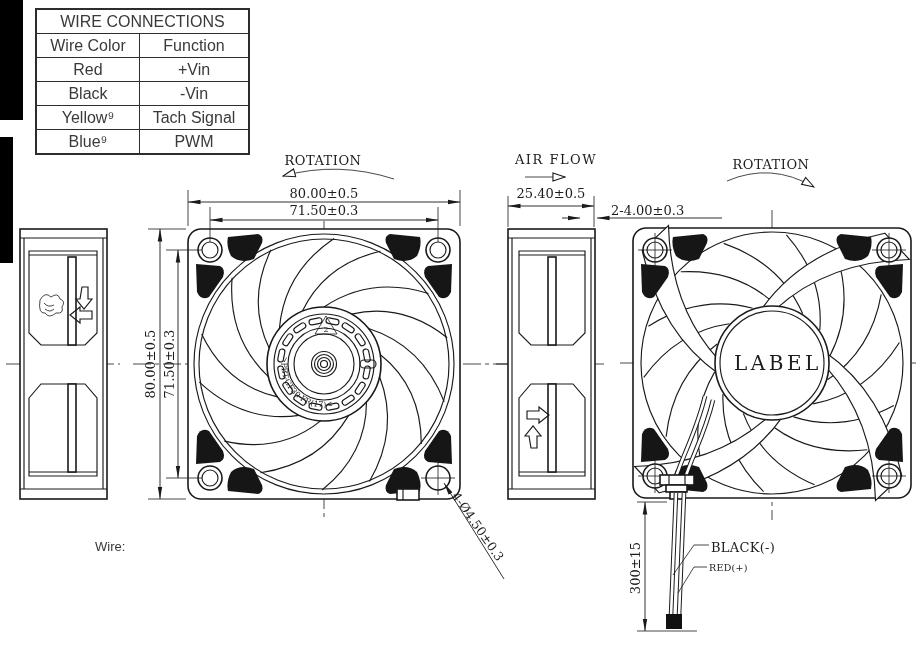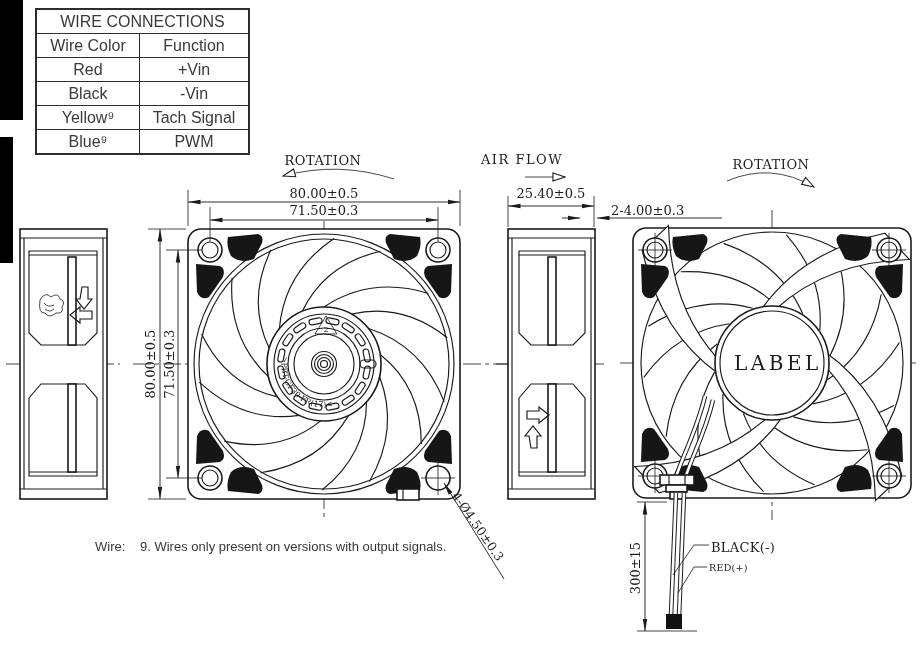--- a/index.html
+++ b/index.html
@@ -320,25 +320,24 @@
     </g>
   </svg>
 
   <div class="cad fs13 ctr" style="left:280px;top:154px;width:86px;letter-spacing:0.5px">ROTATION</div>
   <div class="cad fs13 ctr" style="left:274px;top:187px;width:100px">80.00±0.5</div>
   <div class="cad fs13 ctr" style="left:274px;top:204px;width:100px">71.50±0.3</div>
   <div class="cad fs13 ctr rot90" style="left:101px;top:357px;width:100px">80.00±0.5</div>
   <div class="cad fs13 ctr rot90" style="left:120px;top:357px;width:100px">71.50±0.3</div>
   <div class="cad" style="left:461px;top:489px;font-size:12.5px;transform:rotate(55deg);transform-origin:0 0">4-Ø4.50±0.3</div>
 
-  <div class="cad fs13 ctr" style="left:480px;top:153px;width:84px;letter-spacing:1.5px">AIR FLOW</div>
+  <div class="cad fs13 ctr" style="left:514px;top:153px;width:84px;letter-spacing:1.5px">AIR FLOW</div>
   <div class="cad fs13 ctr" style="left:504px;top:187px;width:94px">25.40±0.5</div>
   <div class="cad fs13" style="left:611px;top:204px">2-4.00±0.3</div>
 
   <div class="cad fs13 ctr" style="left:729px;top:158px;width:84px;letter-spacing:0.5px">ROTATION</div>
   <div class="cad ctr" style="left:734px;top:351px;width:76px;font-size:20px;letter-spacing:3.5px">LABEL</div>
   <div class="cad fs13 ctr rot90" style="left:601px;top:561px;width:70px">300±15</div>
   <div class="cad" style="left:711px;top:540px;font-size:13px;letter-spacing:0.3px">BLACK(-)</div>
   <div class="cad" style="left:709px;top:562px;font-size:9.5px;letter-spacing:0.3px">RED(+)</div>
 
   <div class="note" style="left:95px;top:539px">Wire:</div>
-  <div class="note" style="left:140px;top:539px">9. Wires only present on versions with output signals.</div>
 </div>
 
 </body></html>

